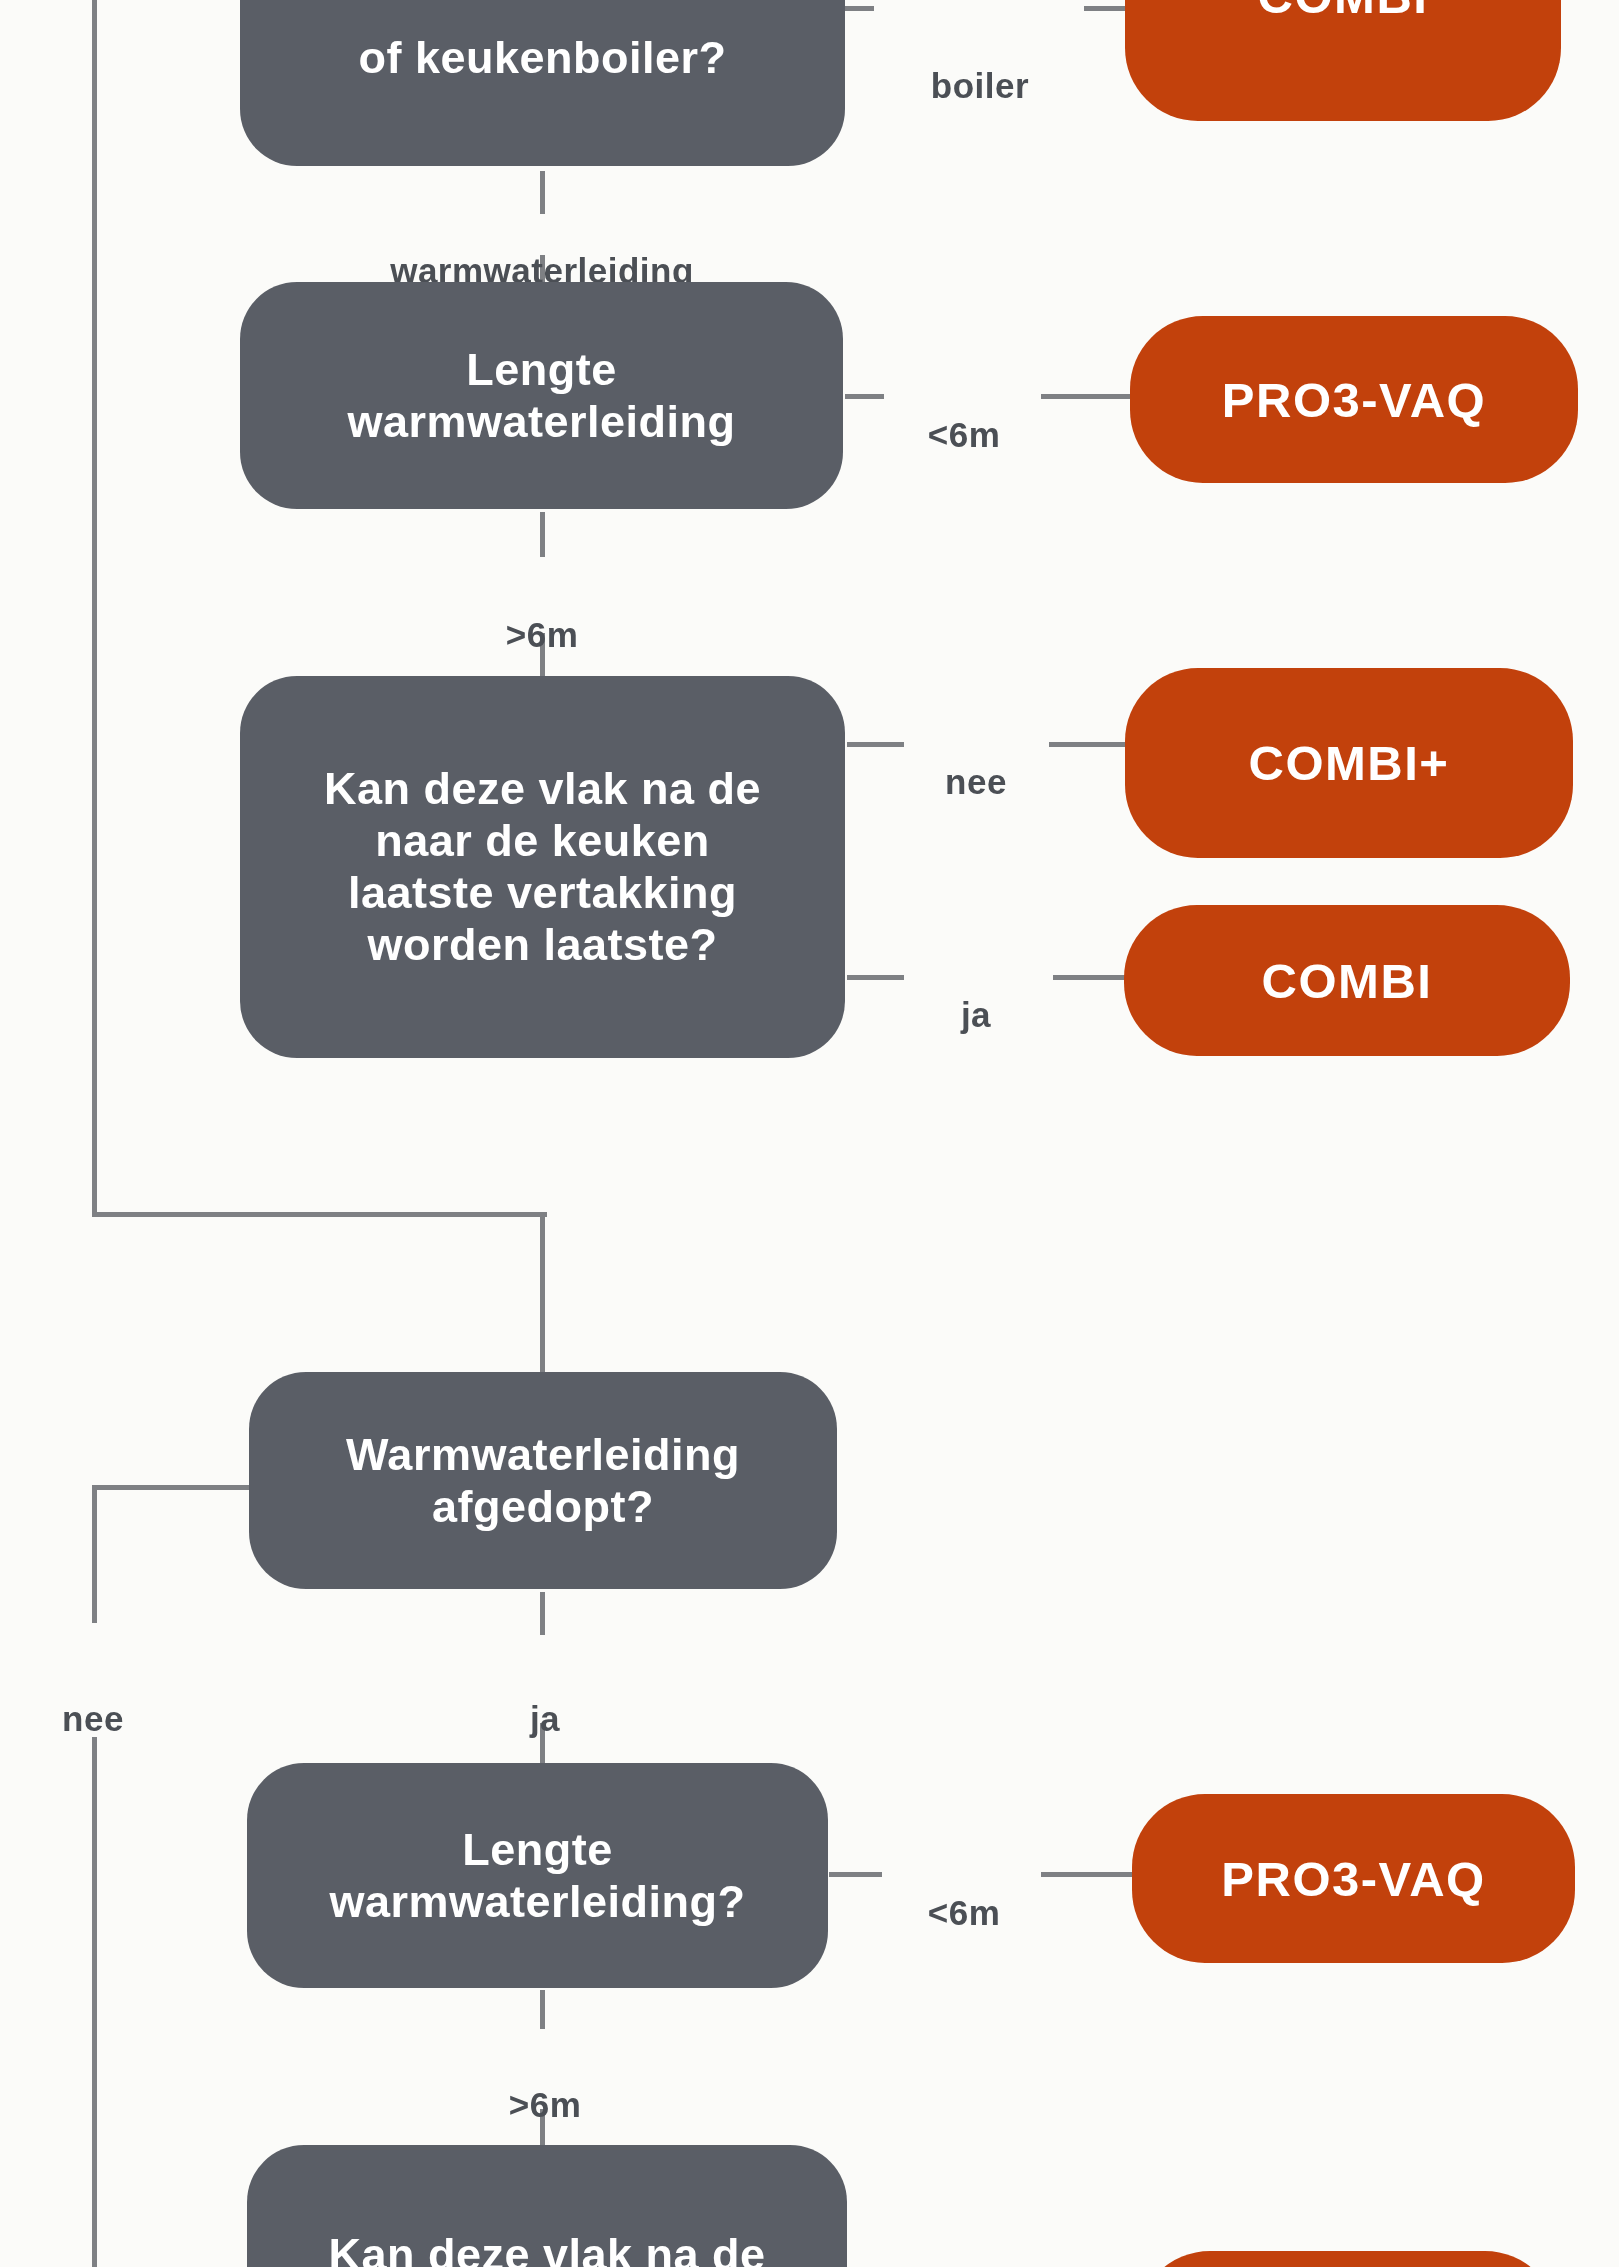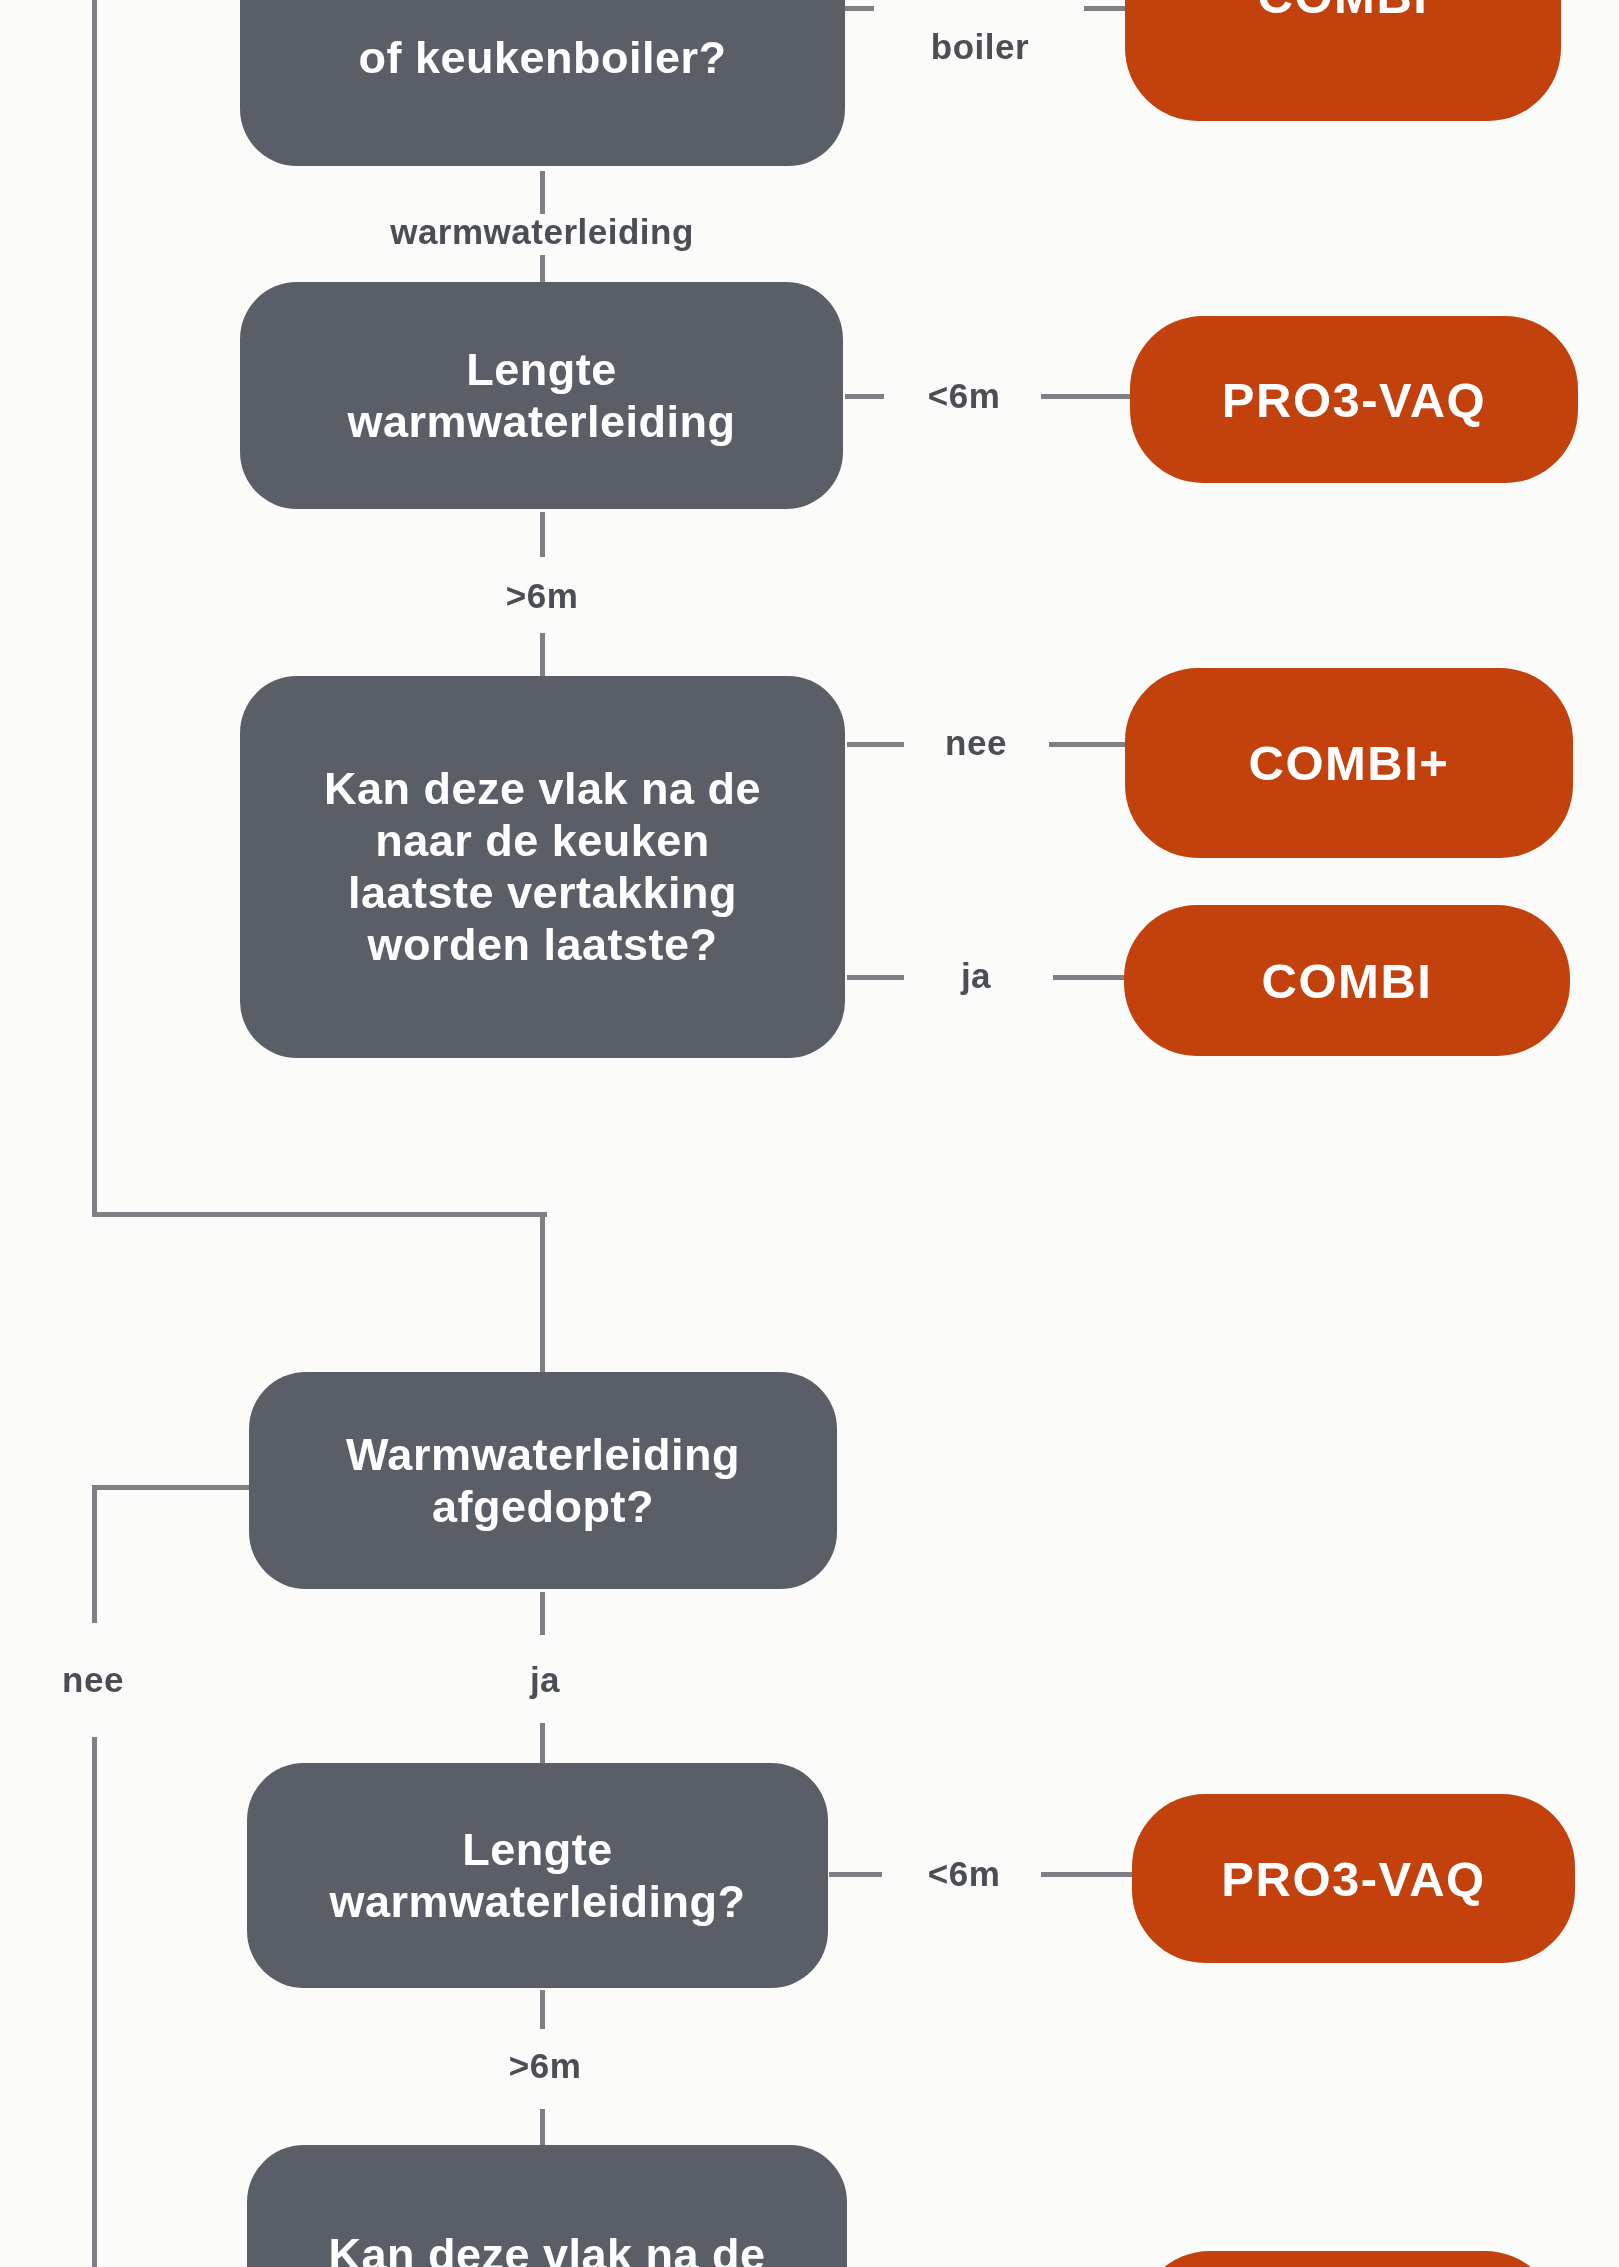--- a/index.html
+++ b/index.html
@@ -12,21 +12,21 @@
   }
   
   .ln{position:absolute;background:#7e8084;}
   .ln.v{width:4.9px;}
   .ln.h{height:4.9px;}
   
   .lbl{
     position:absolute;
     transform:translate(-50%,-50%);
     font-size:35px;font-weight:700;color:#4b4f55;
-    letter-spacing:0.5px;white-space:nowrap;
+    letter-spacing:0.5px;white-space:nowrap;margin-top:39px;
   }
   
   .box{
     position:absolute;
     background:#5a5e66;
     border-radius:57px;
     display:flex;flex-direction:column;align-items:center;justify-content:center;
     box-sizing:border-box;
   }
   .box .bl{

